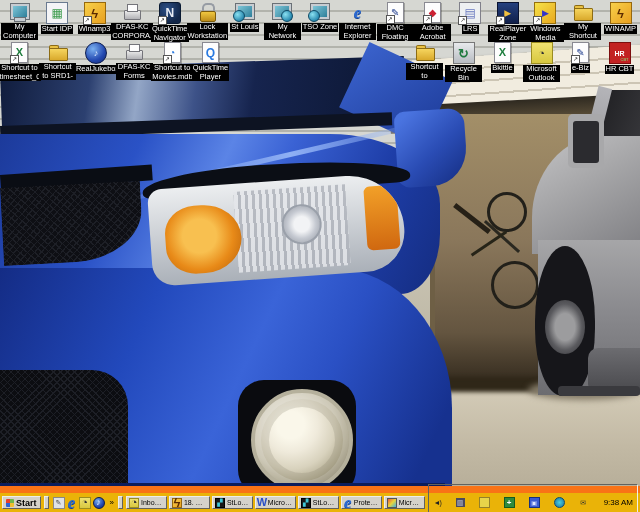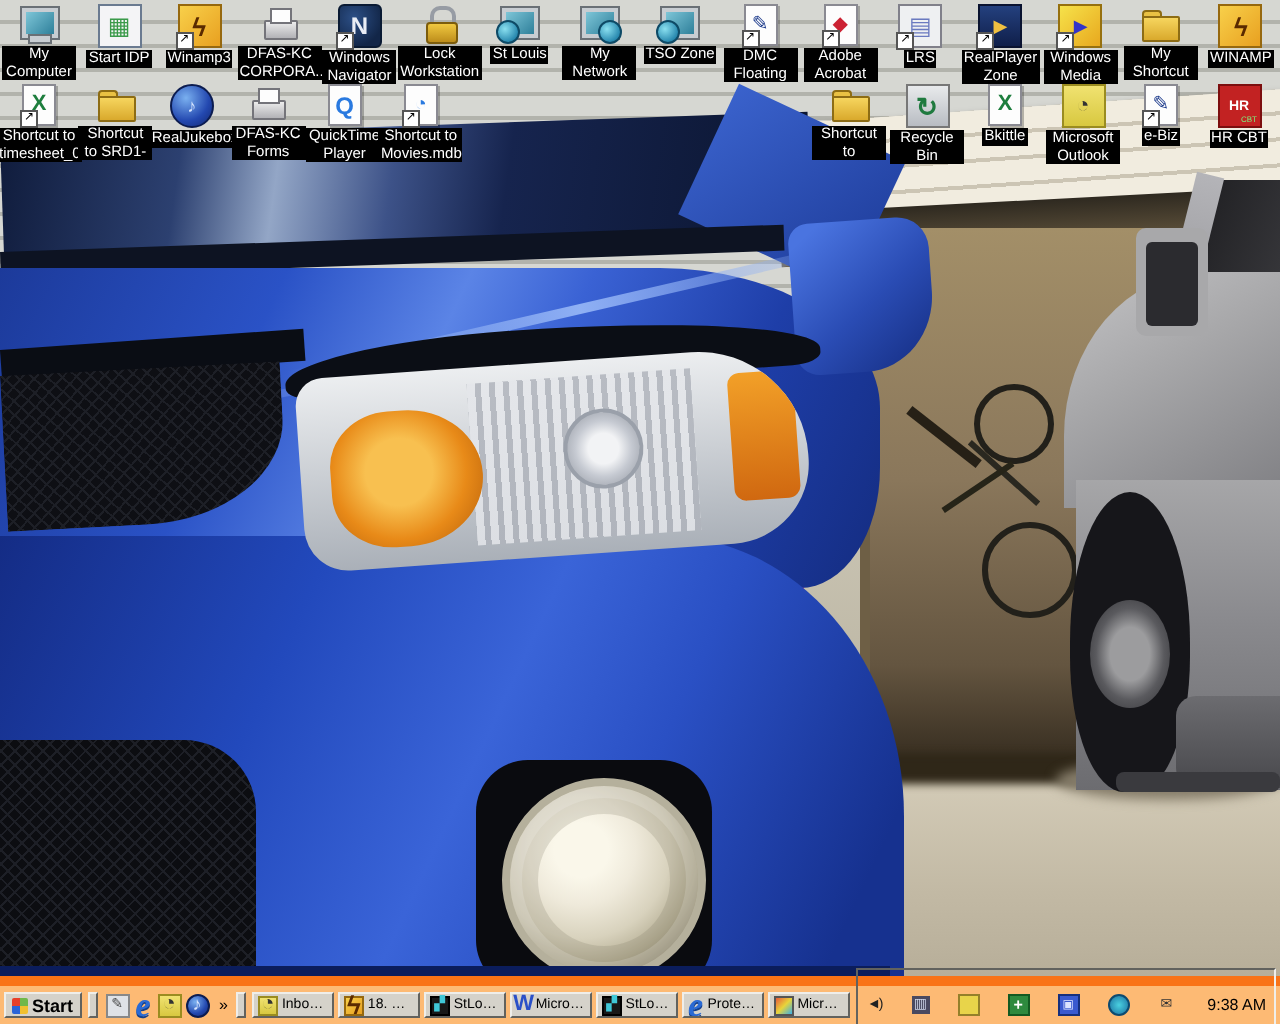--- a/index.html
+++ b/index.html
@@ -164,22 +164,22 @@
   .k-tdisp::before{content:"\25A5";color:#cfd6e8;font-size:7px;}
   .k-tsched{background:#e8d44a;border:1px solid #94802a;}
   .k-tshield{background:#2e8a3e;border:1px solid #135a22;}
   .k-tshield::before{content:"+";color:#fff;font-weight:bold;font-size:8px;}
   .k-tnet{background:#3a5ad0;border:1px solid #16307e;}
   .k-tnet::before{content:"\25A3";color:#dce4ff;font-size:6px;}
   .k-treal{border-radius:50%;background:radial-gradient(#4ad0e0,#1a70a0);border:1px solid #0c4a70;}
   .k-tmail::before{content:"\2709";color:#333;}
 
   
-  #taskbar{position:absolute;left:0;right:0;bottom:0;height:17px;background:#fdba74;
-    border-top:5px solid #f97316;display:flex;align-items:center;padding:1px 2px;gap:3px;z-index:5;}
+  #taskbar{position:absolute;left:0;right:0;bottom:0;height:17px;background:#eab308;
+    border-top:7px solid #f97316;display:flex;align-items:center;padding:1px 2px;gap:3px;z-index:5;}
   .bevel{border-top:1px solid #efeeea;border-left:1px solid #efeeea;
     border-right:1px solid #62625e;border-bottom:1px solid #62625e;background:#d5d2ca;}
   #start-button{height:13px;display:flex;align-items:center;gap:2px;padding:0 3px;
     font-weight:bold;font-size:9px;color:#000;cursor:pointer;flex:none;}
   .flag{width:8px;height:8px;border-radius:1px;flex:none;
     background:conic-gradient(#70b84a 0 25%,#f0c030 0 50%,#2a64d8 0 75%,#e8402a 0);}
   .grip{width:3px;height:11px;flex:none;}
   #quick-launch{display:flex;align-items:center;gap:2px;padding:0 1px;flex:none;}
   .qlicon{position:relative;width:10px;height:10px;display:flex;align-items:center;justify-content:center;
     font-size:7px;line-height:1;cursor:pointer;}
@@ -260,39 +260,43 @@
         <div class="dcell">
           <span class="dicon k-winamp has-sc"></span>
           <span class="dlabel">Winamp3</span>
         </div>
         <div class="dcell">
           <span class="dicon k-printer has-sc"></span>
           <span class="dlabel">DFAS-KC CORPORA...</span>
         </div>
         <div class="dcell">
           <span class="dicon k-netscape has-sc"></span>
-          <span class="dlabel">Windows Navigator</span>
+          <span class="dlabel">QuickTime Navigator</span>
         </div>
         <div class="dcell">
           <span class="dicon k-lock has-sc"></span>
           <span class="dlabel">Lock Workstation</span>
         </div>
         <div class="dcell">
           <span class="dicon k-netpc has-sc"></span>
           <span class="dlabel">St Louis</span>
         </div>
         <div class="dcell">
           <span class="dicon k-netpc"></span>
           <span class="dlabel">My Network Places</span>
         </div>
         <div class="dcell">
           <span class="dicon k-netpc has-sc"></span>
           <span class="dlabel">TSO Zone</span>
         </div>
         <div class="dcell">
+          <span class="dicon k-ie"></span>
+          <span class="dlabel">Internet Explorer</span>
+        </div>
+        <div class="dcell">
           <span class="dicon k-doc-pen k-page has-sc"></span>
           <span class="dlabel">DMC Floating LUs</span>
         </div>
         <div class="dcell">
           <span class="dicon k-acrobat k-page has-sc"></span>
           <span class="dlabel">Adobe Acrobat 5.0</span>
         </div>
         <div class="dcell">
           <span class="dicon k-window-gray has-sc"></span>
           <span class="dlabel">LRS</span>
@@ -325,26 +329,26 @@
         </div>
         <div class="dcell">
           <span class="dicon k-realjuke"></span>
           <span class="dlabel">RealJukebox</span>
         </div>
         <div class="dcell">
           <span class="dicon k-printer has-sc"></span>
           <span class="dlabel">DFAS-KC Forms</span>
         </div>
         <div class="dcell">
+          <span class="dicon k-access k-page has-sc"></span>
+          <span class="dlabel">Shortcut to Movies.mdb</span>
+        </div>
+        <div class="dcell">
           <span class="dicon k-quicktime k-page"></span>
           <span class="dlabel">QuickTime Player</span>
-        </div>
-        <div class="dcell">
-          <span class="dicon k-access k-page has-sc"></span>
-          <span class="dlabel">Shortcut to Movies.mdb</span>
         </div>
       </div>
     <div id="row2-right">
         <div class="dcell">
           <span class="dicon k-folder has-sc"></span>
           <span class="dlabel">Shortcut to Outgoing</span>
         </div>
         <div class="dcell">
           <span class="dicon k-recycle"></span>
           <span class="dlabel">Recycle Bin</span>

